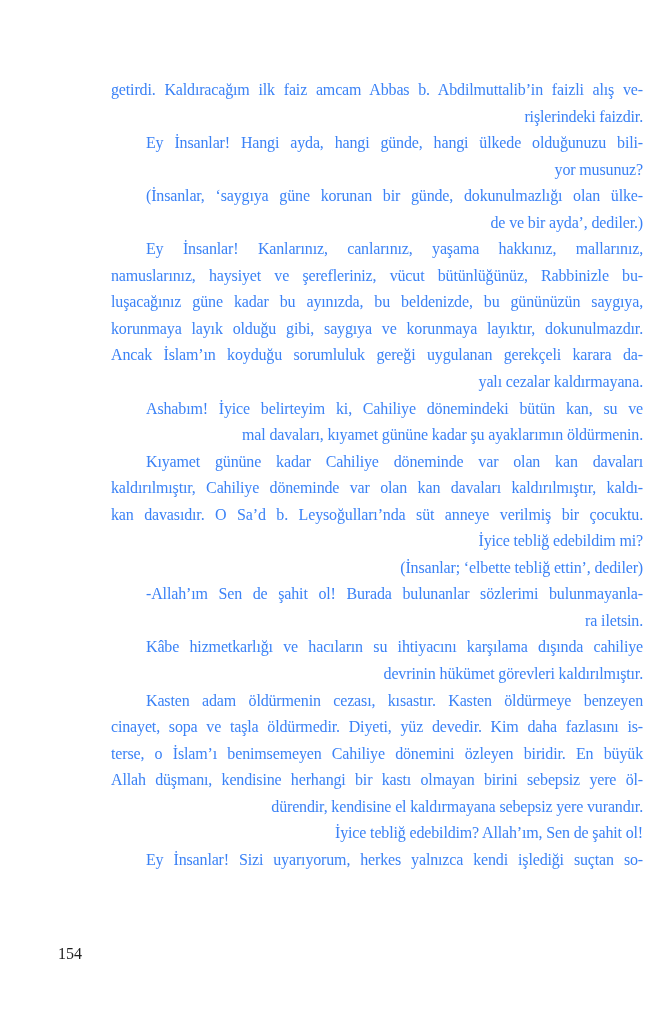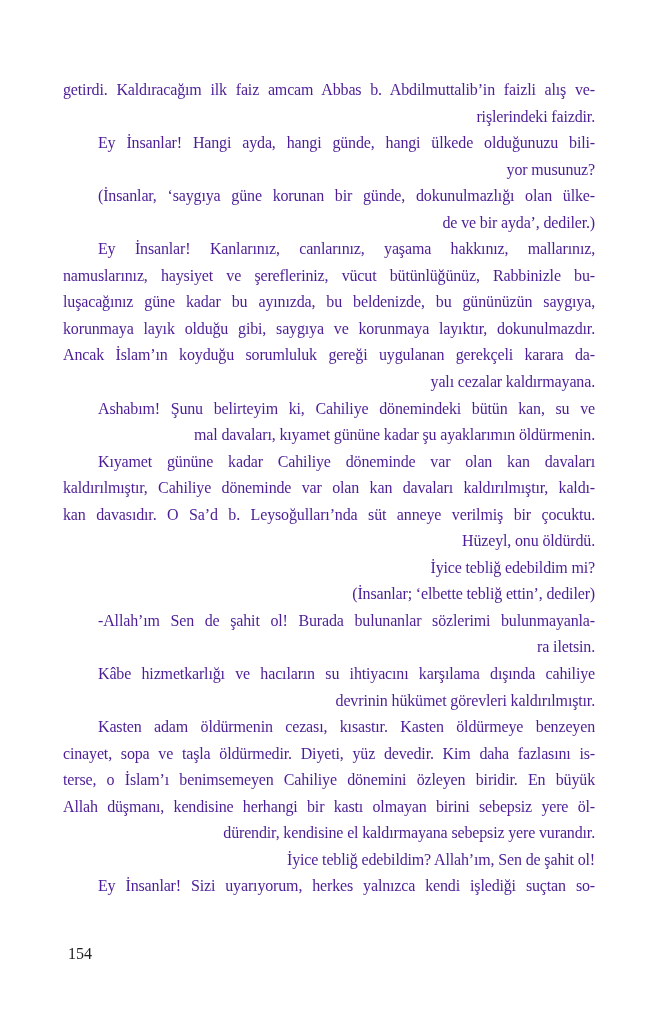--- a/index.html
+++ b/index.html
@@ -36,50 +36,49 @@
   .line.indent {
     text-indent: 35px;
   }
   .line.just {
     text-align: justify;
     -moz-text-align-last: justify;
     text-align-last: justify;
   }
   .page-number {
     position: absolute;
-    left: 68px;
+    left: 58px;
     top: 941px;
     font-size: 16px;
     line-height: 26.55px;
     color: #1e1e1e;
   }
 </style>
 </head>
 <body>
 
 <div class="page" style="background: rgb(255, 255, 255);">
-  <div class="text-block" id="text-block" style="color: #4c1d95;">
+  <div class="text-block" id="text-block" style="color: #3b82f6; margin-left: 48px;">
       <div class="line just">getirdi. Kaldıracağım ilk faiz amcam Abbas b. Abdilmuttalib’in faizli alış ve-</div>
       <div class="line">rişlerindeki faizdir.</div>
       <div class="line indent just">Ey İnsanlar! Hangi ayda, hangi günde, hangi ülkede olduğunuzu bili-</div>
       <div class="line">yor musunuz?</div>
       <div class="line indent just">(İnsanlar, ‘saygıya güne korunan bir günde, dokunulmazlığı olan ülke-</div>
       <div class="line">de ve bir ayda’, dediler.)</div>
       <div class="line indent just">Ey İnsanlar! Kanlarınız, canlarınız, yaşama hakkınız, mallarınız,</div>
       <div class="line just">namuslarınız, haysiyet ve şerefleriniz, vücut bütünlüğünüz, Rabbinizle bu-</div>
       <div class="line just">luşacağınız güne kadar bu ayınızda, bu beldenizde, bu gününüzün saygıya,</div>
       <div class="line just">korunmaya layık olduğu gibi, saygıya ve korunmaya layıktır, dokunulmazdır.</div>
       <div class="line just">Ancak İslam’ın koyduğu sorumluluk gereği uygulanan gerekçeli karara da-</div>
       <div class="line">yalı cezalar kaldırmayana.</div>
-      <div class="line indent just">Ashabım! Şunu belirteyim ki, Cahiliye dönemindeki bütün kan, su ve</div>
+      <div class="line indent just">Ashabım! İyice belirteyim ki, Cahiliye dönemindeki bütün kan, su ve</div>
       <div class="line">mal davaları, kıyamet gününe kadar şu ayaklarımın öldürmenin.</div>
       <div class="line indent just">Kıyamet gününe kadar Cahiliye döneminde var olan kan davaları</div>
       <div class="line just">kaldırılmıştır, Cahiliye döneminde var olan kan davaları kaldırılmıştır, kaldı-</div>
       <div class="line just">kan davasıdır. O Sa’d b. Leysoğulları’nda süt anneye verilmiş bir çocuktu.</div>
-      <div class="line">Hüzeyl, onu öldürdü.</div>
       <div class="line indent">İyice tebliğ edebildim mi?</div>
       <div class="line indent">(İnsanlar; ‘elbette tebliğ ettin’, dediler)</div>
       <div class="line indent just">-Allah’ım Sen de şahit ol! Burada bulunanlar sözlerimi bulunmayanla-</div>
       <div class="line">ra iletsin.</div>
       <div class="line indent just">Kâbe hizmetkarlığı ve hacıların su ihtiyacını karşılama dışında cahiliye</div>
       <div class="line">devrinin hükümet görevleri kaldırılmıştır.</div>
       <div class="line indent just">Kasten adam öldürmenin cezası, kısastır. Kasten öldürmeye benzeyen</div>
       <div class="line just">cinayet, sopa ve taşla öldürmedir. Diyeti, yüz devedir. Kim daha fazlasını is-</div>
       <div class="line just">terse, o İslam’ı benimsemeyen Cahiliye dönemini özleyen biridir. En büyük</div>
       <div class="line just">Allah düşmanı, kendisine herhangi bir kastı olmayan birini sebepsiz yere öl-</div>

